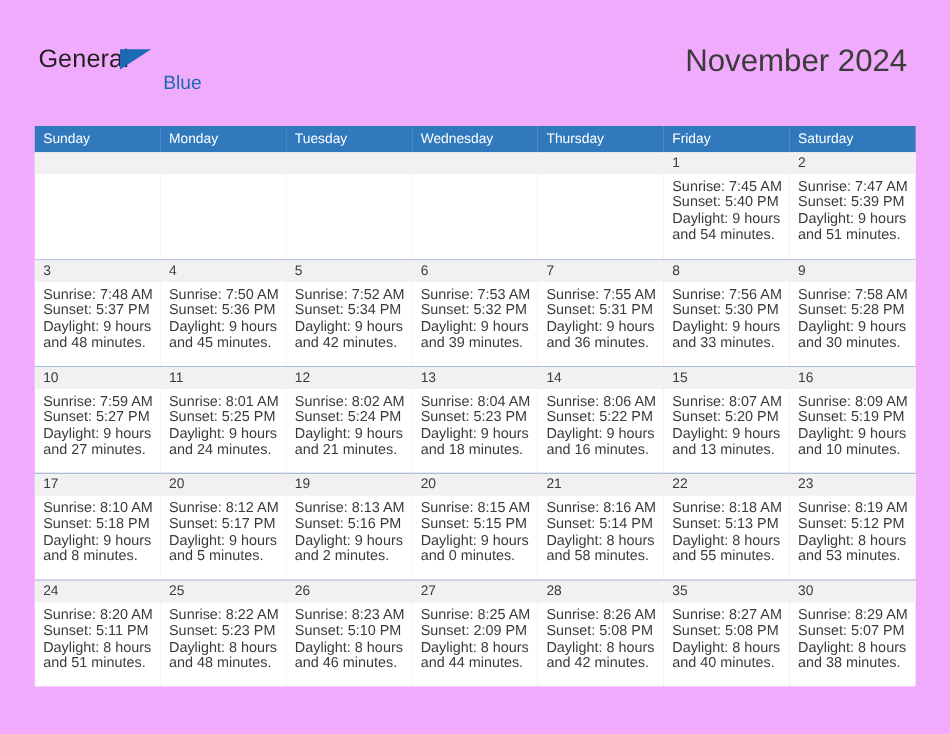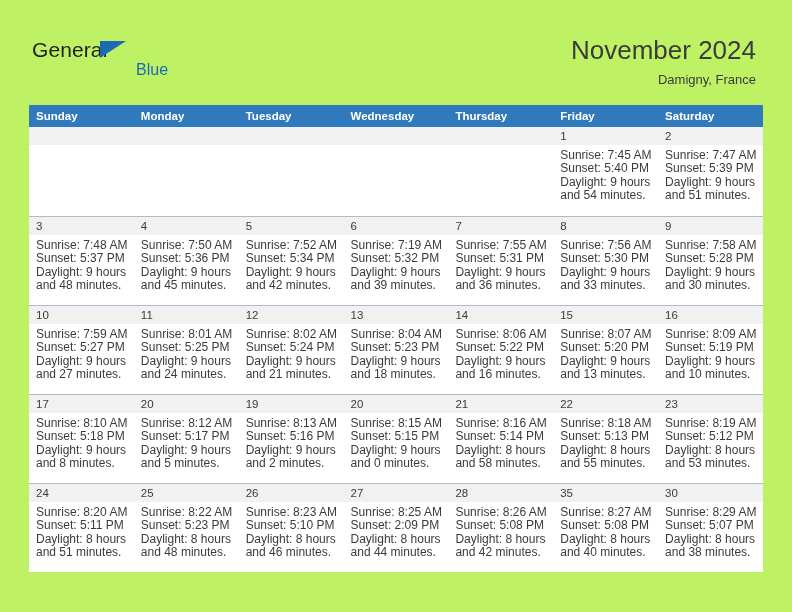--- a/index.html
+++ b/index.html
@@ -6,21 +6,21 @@
   html, body {
     margin: 0; padding: 0;
     width: 792px; height: 612px;
     background: #ffffff;
     font-family: "Liberation Sans", sans-serif;
     -webkit-font-smoothing: antialiased;
   }
   #page {
     position: relative;
     width: 792px; height: 612px;
-    background: #bef264;
+    background: #f0abfc;
     overflow: hidden;
   }
 
   
   .header {
     position: absolute;
     left: 0; top: 0;
     width: 792px; height: 100px;
   }
   .brand {
@@ -49,21 +49,21 @@
     left: 76px; top: 20px;
     font-size: 16px;
     color: #1b6ab3;
     line-height: 24px;
     font-weight: 400;
     margin-left: 28px;
   }
   .title-block {
     position: absolute;
     right: 36px; top: 34px;
-    text-align: right;
+    text-align: center;
   }
   .cal-title {
     font-size: 26px;
     color: #3b3b3b;
     font-weight: 400;
     line-height: 32px;
     white-space: nowrap;
   }
   .cal-sub {
     margin-top: 6px;
@@ -82,21 +82,21 @@
   }
   table.cal {
     width: 734px;
     border-collapse: collapse;
     table-layout: fixed;
   }
   table.cal th {
     background: #3179bd;
     color: #ffffff;
     font-size: 11.5px;
-    font-weight: 700;
+    font-weight: 400;
     text-align: left;
     padding: 5px 0 5px 7px;
     height: 21px;
     border: none;
   }
   table.cal td {
     vertical-align: top;
     padding: 0;
     border: none;
     height: 89px;
@@ -134,21 +134,20 @@
   <div class="header">
 
     <div class="brand">
       <span class="brand-general">General</span>
       <span class="brand-tri"></span>
       <span class="brand-blue">Blue</span>
     </div>
 
     <div class="title-block">
       <div class="cal-title">November 2024</div>
-      <div class="cal-sub">Damigny, France</div>
     </div>
 
   </div>
 
   <div class="cal-wrap">
     <table class="cal">
       <thead>
         <tr id="hdr-row">
             <th>Sunday</th>
             <th>Monday</th>
@@ -234,21 +233,21 @@
                 <div class="daynum-band">5</div>
                 <div class="details">Sunrise: 7:52 AM
 Sunset: 5:34 PM
 Daylight: 9 hours
 and 42 minutes.</div>
               </div>
             </td>
             <td>
               <div class="daybox">
                 <div class="daynum-band">6</div>
-                <div class="details">Sunrise: 7:19 AM
+                <div class="details">Sunrise: 7:53 AM
 Sunset: 5:32 PM
 Daylight: 9 hours
 and 39 minutes.</div>
               </div>
             </td>
             <td>
               <div class="daybox">
                 <div class="daynum-band">7</div>
                 <div class="details">Sunrise: 7:55 AM
 Sunset: 5:31 PM

